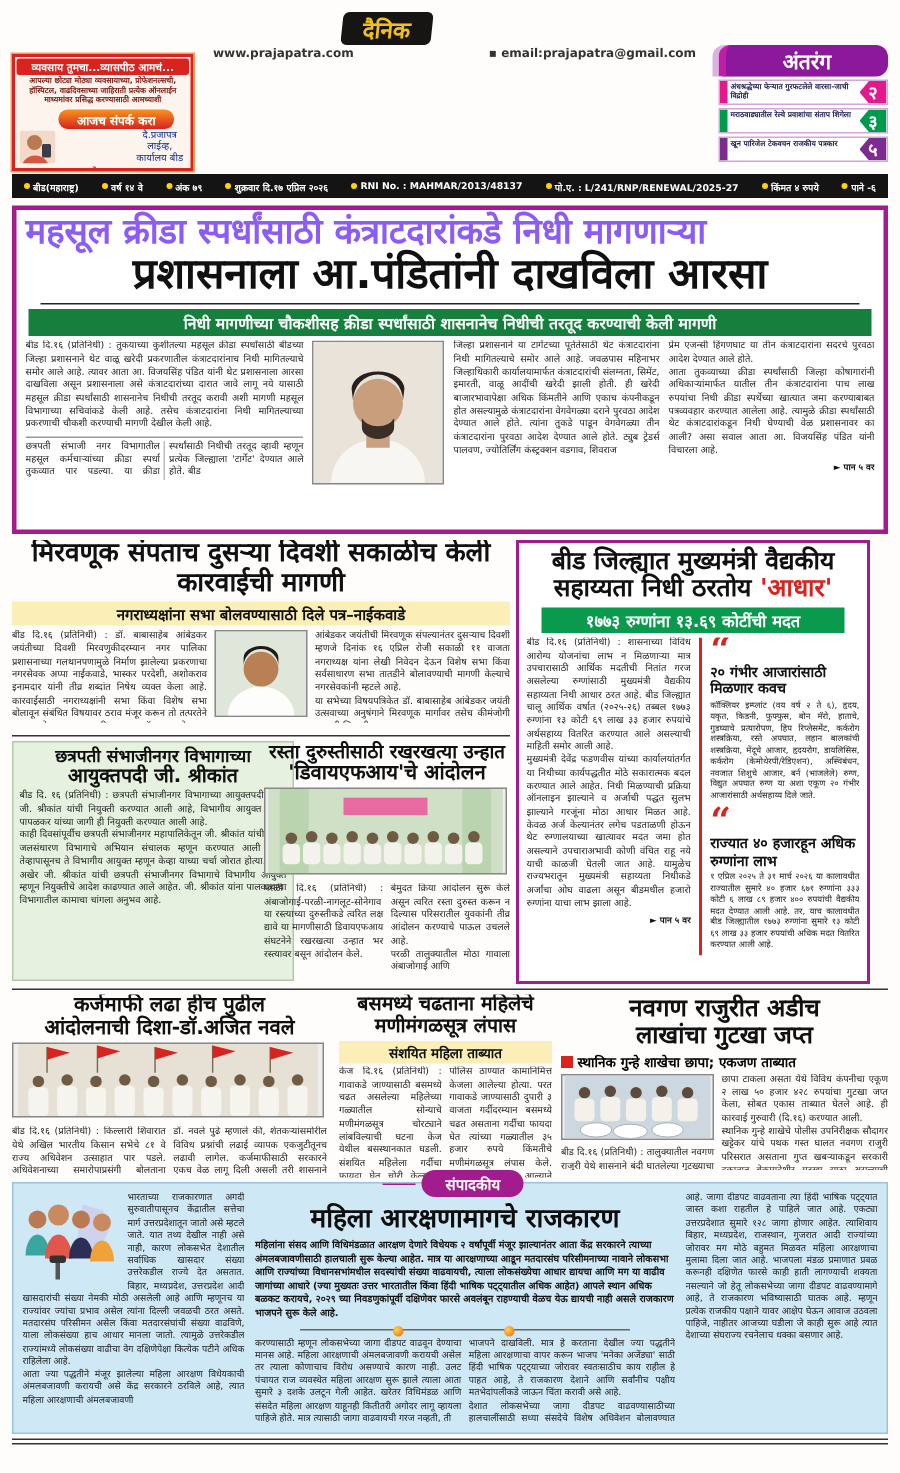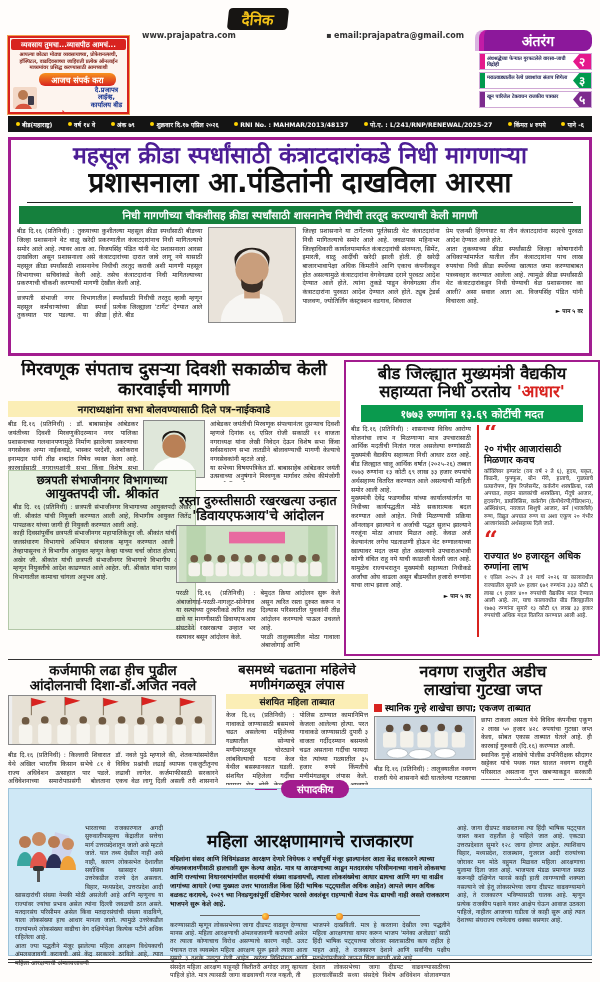--- a/index.html
+++ b/index.html
@@ -8,21 +8,21 @@
   .page { position:relative; width:600px; height:982px; background:#fffdfb; overflow:hidden; margin:0 auto; }
 
   
   .adbox { position:absolute; left:8px; top:36px; width:121px; height:78px;
            border:2px solid #d8231f; outline:1px solid #f0a050; background:#fdf4ee;
            font-size:5.2px; color:#7a1d14; text-align:center; padding:1px; overflow:hidden; }
   .ad-head { background:#d8231f; color:#fff; font-weight:bold; font-size:7px; padding:1px 0; border-radius:2px; }
   .ad-body { padding:1px 2px; line-height:1.25; font-weight:bold; }
   .ad-cta { margin:1px 10px 1px 28px; background:linear-gradient(#f7931e,#d8231f); color:#fff;
             font-weight:bold; font-size:8px; border-radius:6px; padding:1px 0; }
-  .ad-org { color:#15328f; font-weight:bold; font-size:6.5px; line-height:1.2; margin-left:44px;padding-left:32px; }
+  .ad-org { color:#15328f; font-weight:normal; font-size:6.5px; line-height:1.2; margin-left:44px;padding-left:32px; }
   .ad-phone { color:#d8231f; font-weight:bold; font-size:7px; margin-left:26px; }
   .ad-person { position:absolute; left:3px; bottom:3px; }
 
   .mast-center { position:absolute; left:138px; top:8px; width:330px; text-align:center; }
   .dainik { display:inline-block; background:#171513; color:#f2c118; font-weight:bold; font-size:15px;
             padding:1px 14px; border-radius:4px; transform:skewX(-6deg); margin-left:-90px; }
   .paper-title { color:#d8231f; font-weight:bold; font-size:56px; line-height:1.02; letter-spacing:-1px; }
   .mast-links { display:flex; justify-content:space-between; font-size:8px; font-weight:bold; color:#333; padding:0 4px; margin-top:1px; }
 
   .antarang { position:absolute; right:8px; top:30px; width:113px; }
@@ -35,21 +35,21 @@
              clip-path:polygon(35% 0,100% 0,100% 100%,35% 100%,0 50%); }
 
   
   .infobar { position:absolute; left:8px; right:8px; top:116px; height:16px; background:#141414; color:#fff;
              display:flex; align-items:center; justify-content:space-between; padding:0 8px; font-size:6.2px; font-weight:bold; }
   .infobar .it { display:flex; align-items:center; gap:2px; white-space:nowrap; }
   .dot { width:4px; height:4px; border-radius:50%; background:#ffd400; display:inline-block; }
 
   
   .leadbox { position:absolute; left:8px; right:8px; top:137px; height:219px; border:3px solid #a21c8e; background:#fff; padding:2px 6px; overflow:hidden; }
-  .lead-h1 { text-align:center; font-weight:bold; color:#4c1d95; font-size:23px; line-height:1.15; }
+  .lead-h1 { text-align:left; font-weight:bold; color:#8b5cf6; font-size:23px; line-height:1.15; }
   .lead-h2 { text-align:center; font-weight:bold; color:#101010; font-size:28px; line-height:1.1; }
   .lead-rule { border-top:1.5px solid #222; margin:3px 10px 0 10px; }
   .lead-sub { background:#15803d; color:#fff; font-weight:bold; font-size:10.5px; text-align:center; padding:2px 0; margin:3px 2px; }
   .lead-body { display:flex; gap:6px; height:100px; overflow:hidden; margin-top:2px; }
   .lead-col { flex:1; }
   .prose { font-size:6.3px; line-height:1.38; color:#1c1c1c; text-align:justify; white-space:pre-line; }
   .minisplit { column-count:2; column-gap:6px; column-rule:1px solid #bbb; border-top:1px solid #999; margin-top:3px; padding-top:2px; }
   .photo-frame { border:1px solid #888; background:#eee; flex:0 0 auto; }
   .jump { display:block; text-align:right; font-size:5.8px; font-weight:bold; color:#111; margin-top:2px; }
 
@@ -70,21 +70,21 @@
   .qtext { font-size:5.6px; line-height:1.35; color:#222; text-align:justify; }
   .quote-col { border-left:2px solid #d8231f; padding-left:5px; }
 
   .redsq { width:8px; height:8px; background:#d8231f; display:inline-block; margin-right:3px; vertical-align:-1px; }
 
   
   .editorial { position:absolute; left:8px; right:8px; top:788px; height:168px; background:#cfe8f6; border:1px solid #9dc3da; padding:6px; }
   .ed-tab { position:absolute; top:-9px; left:272px; background:#a21c8e; color:#fff; font-weight:bold; font-size:10px;
             padding:2px 16px; border-radius:10px; }
   .ed-tab::before { content:""; position:absolute; left:-26px; top:50%; width:22px; border-top:1.5px solid #a21c8e; }
-  .ed-grid { display:flex; gap:7px; height:100%;margin-top:29px; }
+  .ed-grid { display:flex; gap:7px; height:100%; }
   .ed-left { flex:0 0 148px; overflow:hidden; }
   .ed-mid { flex:1; overflow:hidden; }
   .ed-right { flex:0 0 128px; overflow:hidden; }
   .ed-h { text-align:center; font-weight:bold; font-size:17.5px; color:#0e0e0e; margin-top:4px; }
   .ed-intro { font-size:6.4px; font-weight:bold; text-align:left; line-height:1.42; color:#141414; margin-top:3px; }
   .ed-div { position:relative; border-top:1px solid #666; margin:5px 30px; }
   .ed-div i { position:absolute; top:-3px; width:7px; height:7px; border-radius:50%;
               background:radial-gradient(circle at 35% 35%, #ffd34d, #e8650f); }
   .ed-div i.d1 { left:28%; } .ed-div i.d2 { left:62%; }
   .ed-illus { float:left; margin:2px 4px 2px 0; }
@@ -218,21 +218,21 @@
         <circle cx="31" cy="26" r="12" fill="#b98056"></circle>
         <path d="M19,24 a12 12 0 0 1 24 0 l0,-6 a12 8 0 0 0 -24 0 z" fill="#1e1a17"></path>
       </svg>
       <p class="prose" style="flex:1.15">आंबेडकर जयंतीची मिरवणूक संपल्यानंतर दुसऱ्याच दिवशी म्हणजे दिनांक १६ एप्रिल रोजी सकाळी ११ वाजता नगराध्यक्ष यांना लेखी निवेदन देऊन विशेष सभा किंवा सर्वसाधारण सभा तातडीने बोलावण्याची मागणी केल्याचे नगरसेवकांनी म्हटले आहे.
     या सभेच्या विषयपत्रिकेत डॉ. बाबासाहेब आंबेडकर जयंती उत्सवाच्या अनुषंगाने मिरवणूक मार्गावर तसेच कीमंजोगी छत्रपती शिवाजी महाराज</p>
     </div>
   </section>
 
   <div class="sec thin-div" style="left:8px; top:490px; width:332px;"></div>
 
-  <section class="sec" style="left:8px; top:470px; width:188px; height:160px;">
+  <section class="sec" style="left:8px; top:494px; width:188px; height:160px;">
     <div class="greenbox">
       <div class="h-center" style="font-size:11.5px">छत्रपती संभाजीनगर विभागाच्या</div>
       <div class="h-center" style="font-size:13px">आयुक्तपदी जी. श्रीकांत</div>
       <p class="prose" style="margin-top:2px">बीड दि. १६ (प्रतिनिधी) : छत्रपती संभाजीनगर विभागाच्या आयुक्तपदी अखेर जी. श्रीकांत यांची नियुक्ती करण्यात आली आहे, विभागीय आयुक्त जितेंद्र पापळकर यांच्या जागी ही नियुक्ती करण्यात आली आहे.
     काही दिवसांपूर्वीच छत्रपती संभाजीनगर महापालिकेतून जी. श्रीकांत यांची बदली जलसंधारण विभागाचे अभियान संचालक म्हणून करण्यात आली होती. तेव्हापासूनच ते विभागीय आयुक्त म्हणून केव्हा याच्या चर्चा जोरात होत्या. आता अखेर जी. श्रीकांत यांची छत्रपती संभाजीनगर विभागाचे विभागीय आयुक्त म्हणून नियुक्तीचे आदेश काढण्यात आले आहेत. जी. श्रीकांत यांना पालकत्वाचा विभागातील कामाचा चांगला अनुभव आहे.</p>
     </div>
   </section>
 
   <section class="sec" style="left:176px; top:494px; width:164px; height:160px;">
     <div class="h-center" style="font-size:12.5px">रस्ता दुरुस्तीसाठी रखरखत्या उन्हात</div>
@@ -270,21 +270,21 @@
     <div style="display:flex; gap:5px; margin-top:2px; height:62px; overflow:hidden;">
       <p class="prose" style="flex:1">परळी दि.१६ (प्रतिनिधी) : अंबाजोगाई-परळी-नागलूट-सोनेगाव या रस्त्याच्या दुरुस्तीकडे त्वरित लक्ष द्यावे या मागणीसाठी डिवायएफआय संघटनेने रखरखत्या उन्हात भर रस्त्यावर बसून आंदोलन केले.</p>
       <div style="flex:1">
         <p class="prose">बेमुदत क्रिया आंदोलन सुरू केले असून त्वरित रस्ता दुरुस्त करून न दिल्यास परिसरातील युवकांनी तीव्र आंदोलन करण्याचे पाऊल उचलले आहे.
     परळी तालुक्यातील मोठा गावाला अंबाजोगाई आणि</p>
 
       </div>
     </div>
   </section>
 
-  <section class="sec" style="left:344px; top:360px; width:256px; height:296px;">
+  <section class="sec" style="left:344px; top:360px; width:236px; height:296px;">
     <div class="cmbox">
       <div class="h-center" style="font-size:16.5px">
         <span>बीड जिल्ह्यात मुख्यमंत्री वैद्यकीय सहाय्यता निधी ठरतोय </span><span style="color:#d8231f">'आधार'</span>
       </div>
       <div class="greenbar">१७७३ रुग्णांना १३.६९ कोटींची मदत</div>
       <div style="display:flex; gap:6px; height:212px; overflow:hidden;">
         <div style="flex:1.1">
           <p class="prose">बीड दि.१६ (प्रतिनिधी) : शासनाच्या विविध आरोग्य योजनांचा लाभ न मिळणाऱ्या मात्र उपचारासाठी आर्थिक मदतीची नितांत गरज असलेल्या रुग्णांसाठी मुख्यमंत्री वैद्यकीय सहाय्यता निधी आधार ठरत आहे. बीड जिल्ह्यात चालू आर्थिक वर्षात (२०२५-२६) तब्बल १७७३ रुग्णांना १३ कोटी ६९ लाख ३३ हजार रुपयांचे अर्थसहाय्य वितरित करण्यात आले असल्याची माहिती समोर आली आहे.
     मुख्यमंत्री देवेंद्र फडणवीस यांच्या कार्यालयांतर्गत या निधीच्या कार्यपद्धतीत मोठे सकारात्मक बदल करण्यात आले आहेत. निधी मिळण्याची प्रक्रिया ऑनलाइन झाल्याने व अर्जाची पद्धत सुलभ झाल्याने गरजूंना मोठा आधार मिळत आहे. केवळ अर्ज केल्यानंतर लगेच पडताळणी होऊन थेट रुग्णालयाच्या खात्यावर मदत जमा होत असल्याने उपचाराअभावी कोणी वंचित राहू नये याची काळजी घेतली जात आहे. यामुळेच राज्यभरातून मुख्यमंत्री सहाय्यता निधीकडे अर्जांचा ओघ वाढला असून बीडमधील हजारो रुग्णांना याचा लाभ झाला आहे.</p>
           <span class="jump">► पान ५ वर</span>

